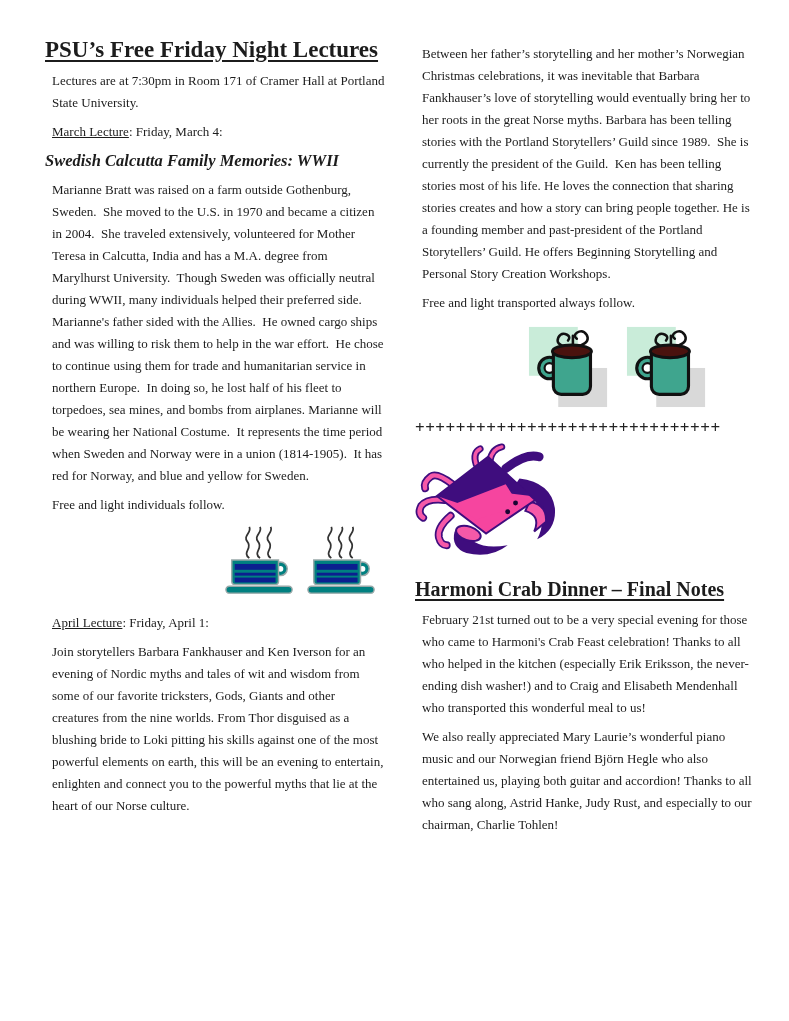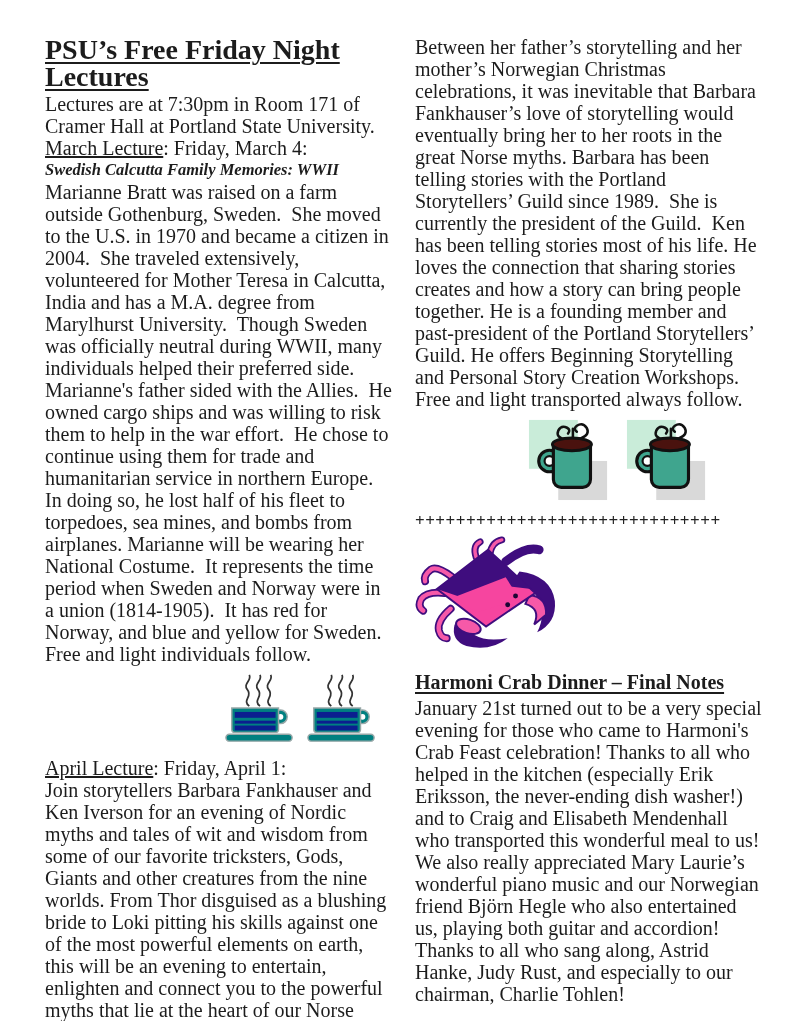--- a/index.html
+++ b/index.html
@@ -9,31 +9,31 @@
     background: #ffffff;
     font-family: "Liberation Serif", "DejaVu Serif", serif;
     color: #1c1c1c;
     overflow: hidden;
   }
   .col { position: absolute; top: 36px; width: 347px; }
   .col.left  { left: 45px;  }
   .col.right { left: 415px; }
 
   h1.doc-title {
-    font-size: 28px; line-height: 27px; margin: 0 0 3px 0;
+    font-size: 23px; line-height: 27px; margin: 0 0 3px 0;
     font-weight: bold; text-decoration: underline;
     text-decoration-thickness: 2px; text-underline-offset: 3px;
   }
   h2.section-title {
     font-size: 20px; line-height: 26px; margin: 15px 0 2px 0;
     font-weight: bold; text-decoration: underline;
     text-decoration-thickness: 2px; text-underline-offset: 3px;
   }
   p.body {
-    font-size: 20px; line-height: 22px; margin: 0;
+    font-size: 13px; line-height: 22px; margin: 7px;
     white-space: pre-wrap;
   }
   p.subtitle {
     font-size: 16.5px; line-height: 22px; margin: 0;
     font-weight: bold; font-style: italic;
   }
   .u { text-decoration: underline; }
   .cups-row {
     display: flex; justify-content: flex-end; gap: 10px;
     margin: 6px 14px 4px 0;
@@ -174,17 +174,17 @@
           <circle cx="94" cy="70" r="2.5" fill="#1a0533"></circle>
           <circle cx="102" cy="61" r="2.5" fill="#1a0533"></circle>
 
           <path d="M50 88 Q58 110 94 104 Q76 118 52 112 Q36 106 40 90 Z" fill="#3f0d7e"></path>
           <ellipse cx="54" cy="92" rx="13" ry="7" fill="#f659a8" stroke="#3f0d7e" stroke-width="2" transform="rotate(18 54 92)"></ellipse>
         </svg>
       </span>
     </div>
 
     <h2 class="section-title">Harmoni Crab Dinner – Final Notes</h2>
-    <p class="body">January 21st turned out to be a very special evening for those who came to Harmoni's Crab Feast celebration! Thanks to all who helped in the kitchen (especially Erik Eriksson, the never-ending dish washer!) and to Craig and Elisabeth Mendenhall who transported this wonderful meal to us!</p>
+    <p class="body">February 21st turned out to be a very special evening for those who came to Harmoni's Crab Feast celebration! Thanks to all who helped in the kitchen (especially Erik Eriksson, the never-ending dish washer!) and to Craig and Elisabeth Mendenhall who transported this wonderful meal to us!</p>
     <p class="body">We also really appreciated Mary Laurie’s wonderful piano music and our Norwegian friend Björn Hegle who also entertained us, playing both guitar and accordion! Thanks to all who sang along, Astrid Hanke, Judy Rust, and especially to our chairman, Charlie Tohlen!</p>
   </div>
 
 </div>
 
 </body></html>

